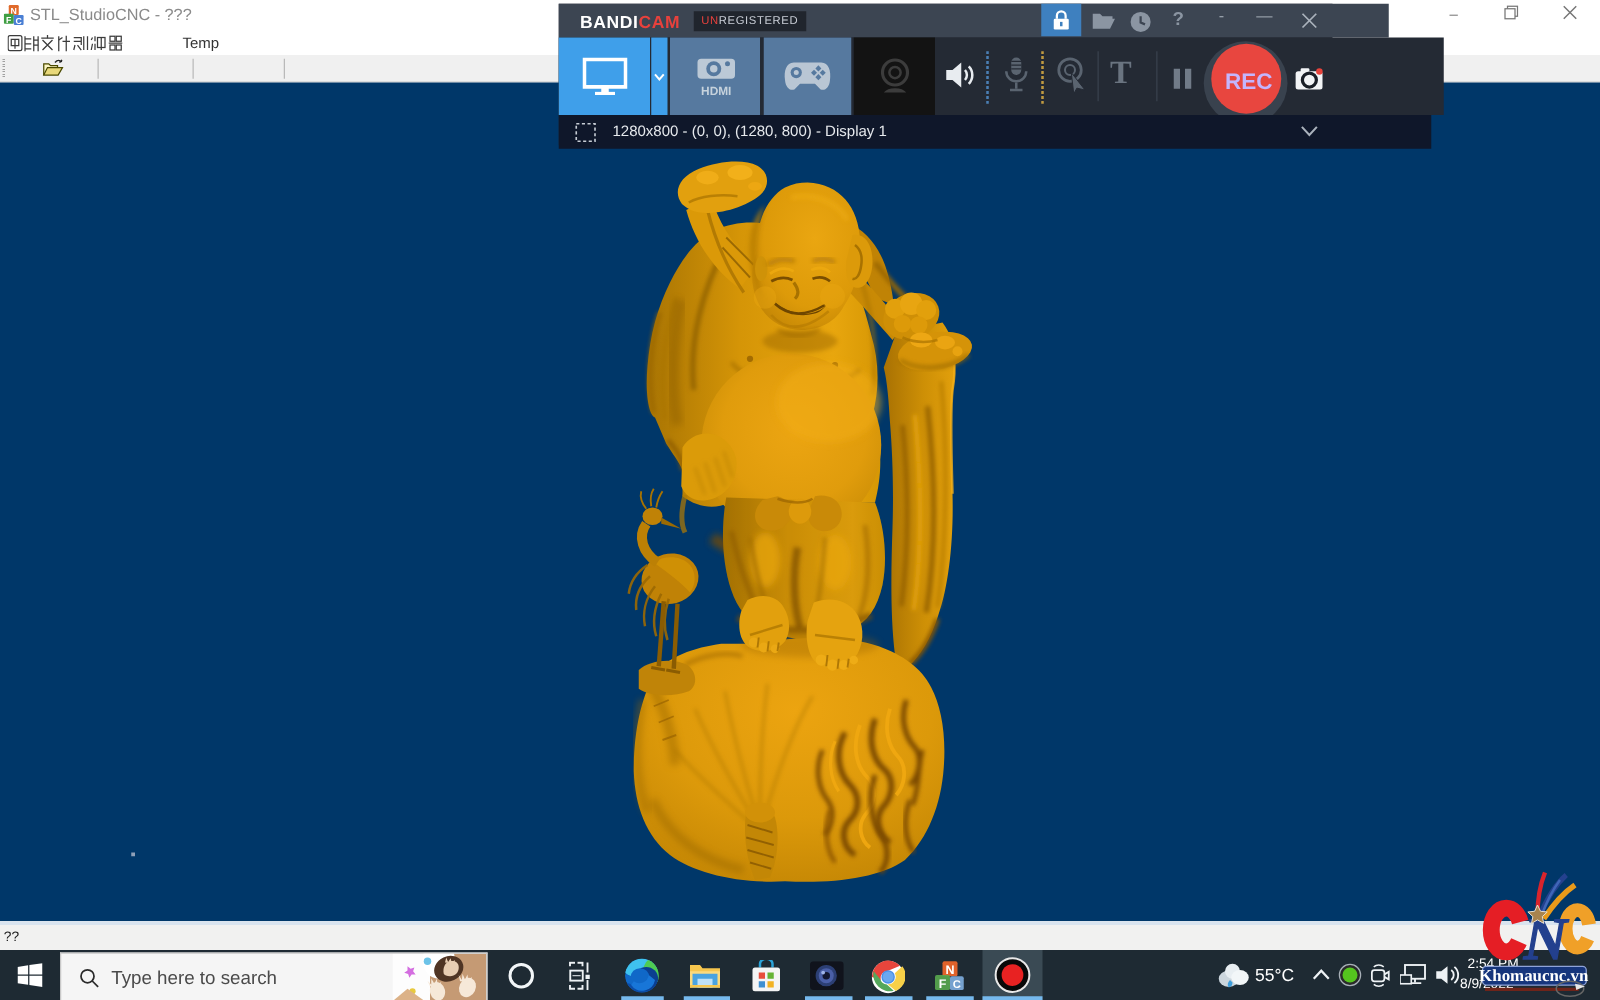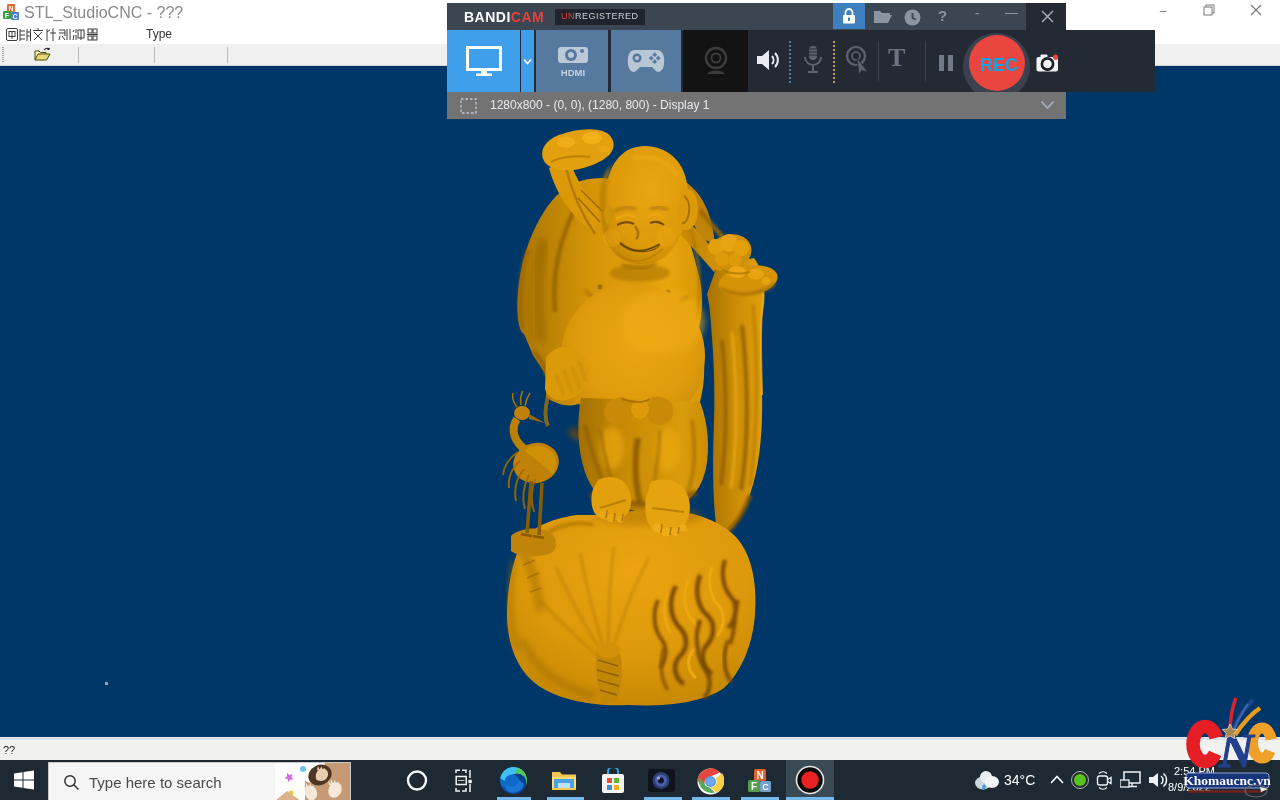--- a/index.html
+++ b/index.html
@@ -2,51 +2,51 @@
 <html><head>
 <meta charset="utf-8">
 <style>
 * { margin:0; padding:0; box-sizing:border-box; }
 html,body { width:1280px; height:800px; overflow:hidden; }
 #screen { position:relative; width:1280px; height:800px; font-family:"Liberation Sans",sans-serif; background:#fff; }
 .abs { position:absolute; }
 
 
 #titlebar { left:0; top:0; width:1280px; height:23px; background:#ffffff; }
-#titletext { left:24px; top:4px; font-size:16px; color:#8a8a8a; }
+#titletext { left:24px; top:4px; font-size:13px; color:#8a8a8a; }
 #appicon { left:3px; top:4px; width:16px; height:16px; }
 .capbtn { top:4px; width:30px; height:15px; color:#777; font-size:12px; text-align:center; }
 #menubar { left:0; top:23px; width:1280px; height:21px; background:#ffffff; font-size:12px; color:#333; }
 #menubar span.m2 { position:absolute; left:146px; top:4px; }
 #toolbar { left:0; top:44px; width:1280px; height:22px; background:#f0f0f0; border-bottom:1px solid #d4d4d4; }
 .tsep { position:absolute; top:3px; width:1px; height:16px; background:#b9b9b9; }
 #grip { left:2px; top:3px; width:2px; height:16px; background-image:repeating-linear-gradient(#a0a0a0 0 1px, transparent 1px 2px); }
 
 
 #viewport { left:0; top:66px; width:1280px; height:671px; background:#003769; }
 
 
 #statusbar { left:0; top:737px; width:1280px; height:23px; background:#f1f1f0; border-top:3px solid #d9e4ef; font-size:11px; color:#222; }
 #statusbar span { position:absolute; left:3px; top:4px; }
 
 
 #taskbar { left:0; top:760px; width:1280px; height:40px; background:#1e2a33; }
-#searchbox { position:absolute; left:48px; top:2px; width:303px; height:38px; background:#f5f5f5; border:1px solid #c8c8c8; border-bottom:none; }
+#searchbox { position:absolute; left:48px; top:2px; width:342px; height:38px; background:#f5f5f5; border:1px solid #c8c8c8; border-bottom:none; }
 #searchtext { position:absolute; left:40px; top:11px; font-size:15px; color:#4a4a4a; }
 .runbar { position:absolute; top:37px; height:3px; background:#76b9ed; }
 
 
 #bandicam { left:447px; top:3px; width:619px; height:113px; background:#242a34; }
-#bc-title { position:absolute; left:0; top:0; width:579px; height:27px; background:#3c4552; }
+#bc-title { position:absolute; left:0; top:0; width:664px; height:27px; background:#3c4552; }
 #bc-logo { position:absolute; left:17px; top:6px; font-size:14px; font-weight:bold; letter-spacing:.5px; color:#fff; }
 #bc-logo .red { color:#e8413c; }
 #bc-unreg { position:absolute; left:108px; top:6px; height:16px; padding:2px 6px 0 6px; background:#20252d; font-size:9px; color:#c9ced6; letter-spacing:.5px; }
 #bc-unreg .red { color:#e8413c; }
 #bc-tools { position:absolute; left:0; top:27px; width:708px; height:62px; background:#242a34; }
-#bc-bottom { position:absolute; left:0; top:89px; width:619px; height:27px; background:#737373; font-size:12px; color:#e6e9ed; }
+#bc-bottom { position:absolute; left:0; top:89px; width:698px; height:27px; background:#0f172a; font-size:12px; color:#e6e9ed; }
 #bc-bottom .txt { position:absolute; left:43px; top:6px; }
 .bcbtn { position:absolute; top:0; height:62px; }
 </style>
 </head>
 <body>
 <div id="screen">
 
   <div id="titlebar" class="abs">
     <svg id="appicon" class="abs" viewBox="0 0 16 16">
       <rect x="4" y="0" width="8" height="8" rx="1" fill="#e06a2b"></rect>
@@ -93,21 +93,21 @@
         <path d="M68,3 L67,5 M70,2 L70,6 M68,8 L67,13 M70,8 L70,13"></path>
           <rect x="72" y="3" width="6" height="8"></rect>
           <line x1="75" y1="3" x2="75" y2="13"></line>
         <rect x="82" y="2" width="4" height="4"></rect>
           <rect x="87" y="2" width="4" height="4"></rect>
           <rect x="82" y="9" width="4" height="4"></rect>
           <rect x="87" y="9" width="4" height="4"></rect>
           <line x1="81" y1="7.5" x2="92" y2="7.5"></line>
       </g>
     </svg>
-    <span class="m2">Type</span>
+    <span class="m2">Temp</span>
   </div>
 
   <div id="toolbar" class="abs">
     <div id="grip" class="abs"></div>
     <svg class="abs" style="left:34px; top:3px;" width="17" height="15" viewBox="0 0 17 15">
       <path d="M1,13 L1,4 L5,4 L6.5,5.5 L12,5.5 L12,7" fill="#fdf6c3" stroke="#4a4a00" stroke-width="1"></path>
       <path d="M1,13 L4,7 L16,7 L12.5,13 Z" fill="#e8d87a" stroke="#4a4a00" stroke-width="1"></path>
       <path d="M10,3 C12,0.5 14,1 15,2.5 M15,2.5 L15.4,0.8 M15,2.5 L13.3,2.7" fill="none" stroke="#222" stroke-width="1.1"></path>
     </svg>
     <div class="tsep" style="left:78px;"></div>
@@ -486,21 +486,21 @@
     <div class="runbar" style="left:692px; width:38px;"></div>
     <div class="runbar" style="left:741px; width:38px;"></div>
     <div class="runbar" style="left:786px; width:48px;"></div>
 
     <svg class="abs" style="left:972px; top:10px;" width="28" height="22" viewBox="0 0 28 22">
       <ellipse cx="11" cy="13" rx="8" ry="6.5" fill="#ccd6dd"></ellipse>
       <circle cx="14" cy="7" r="6" fill="#e8eef2"></circle>
       <ellipse cx="20" cy="12" rx="7" ry="6" fill="#f2f6f8"></ellipse>
       <path d="M12,14 q-3,3 -1,6 q3,-1 3,-4 Z" fill="#3f9edb"></path>
     </svg>
-    <span class="abs" style="left:1004px; top:12px; font-size:14px; color:#fff;">34°C</span>
+    <span class="abs" style="left:1004px; top:12px; font-size:14px; color:#fff;">55°C</span>
     <svg class="abs" style="left:1049px; top:14px;" width="16" height="11" viewBox="0 0 16 11">
       <path d="M2,9 L8,2.5 L14,9" fill="none" stroke="#eef2f5" stroke-width="1.8"></path>
     </svg>
     <svg class="abs" style="left:1070px; top:10px;" width="20" height="20" viewBox="0 0 20 20">
       <circle cx="10" cy="10" r="8.5" fill="#2a2a2a" stroke="#a8b0b8" stroke-width="1"></circle>
       <circle cx="10" cy="10" r="6" fill="#55c41e"></circle>
     </svg>
     <svg class="abs" style="left:1095px; top:11px;" width="19" height="19" viewBox="0 0 19 19">
       <rect x="2.5" y="5" width="10" height="9" rx="2" fill="none" stroke="#eef2f5" stroke-width="1.4"></rect>
       <path d="M12.5,8.5 L16,6.5 L16,12.5 L12.5,10.5" fill="none" stroke="#eef2f5" stroke-width="1.4"></path>
@@ -615,21 +615,21 @@
       <div class="abs" style="left:431px; top:11px; width:1px; height:40px; background:#39414d;"></div>
 
       <span class="abs" style="left:441px; top:13px; font-size:26px; font-weight:bold; color:#6a7480; font-family:'Liberation Serif',serif;">T</span>
       <div class="abs" style="left:478px; top:11px; width:1px; height:40px; background:#39414d;"></div>
 
       <div class="abs" style="left:492px; top:25px; width:5px; height:16px; background:#717b88;"></div>
       <div class="abs" style="left:501px; top:25px; width:5px; height:16px; background:#717b88;"></div>
 
       <div class="abs" style="left:516px; top:3px; width:67px; height:67px; border-radius:50%; background:#39424e;"></div>
       <div class="abs" style="left:522px; top:5px; width:56px; height:56px; border-radius:50%; background:#e8463f;"></div>
-      <span class="abs" style="left:533px; top:25px; font-size:18px; font-weight:bold; color:#0ea5e9;">REC</span>
+      <span class="abs" style="left:533px; top:25px; font-size:18px; font-weight:bold; color:#c4b5fd;">REC</span>
 
       <svg class="abs" style="left:589px; top:24px;" width="23" height="18" viewBox="0 0 23 18">
         <rect x="0.5" y="3" width="21.5" height="14.5" rx="2" fill="#f2f4f6"></rect>
         <rect x="4.5" y="0.5" width="7" height="4" rx="1" fill="#f2f4f6"></rect>
         <circle cx="11.5" cy="10" r="5.6" fill="#f2f4f6" stroke="#1a1f27" stroke-width="2.6"></circle>
         <circle cx="19.5" cy="3.2" r="2.6" fill="#e8433c"></circle>
       </svg>
     </div>
     <div id="bc-bottom">
       <svg style="position:absolute; left:13px; top:6px;" width="17" height="16" viewBox="0 0 17 16">

